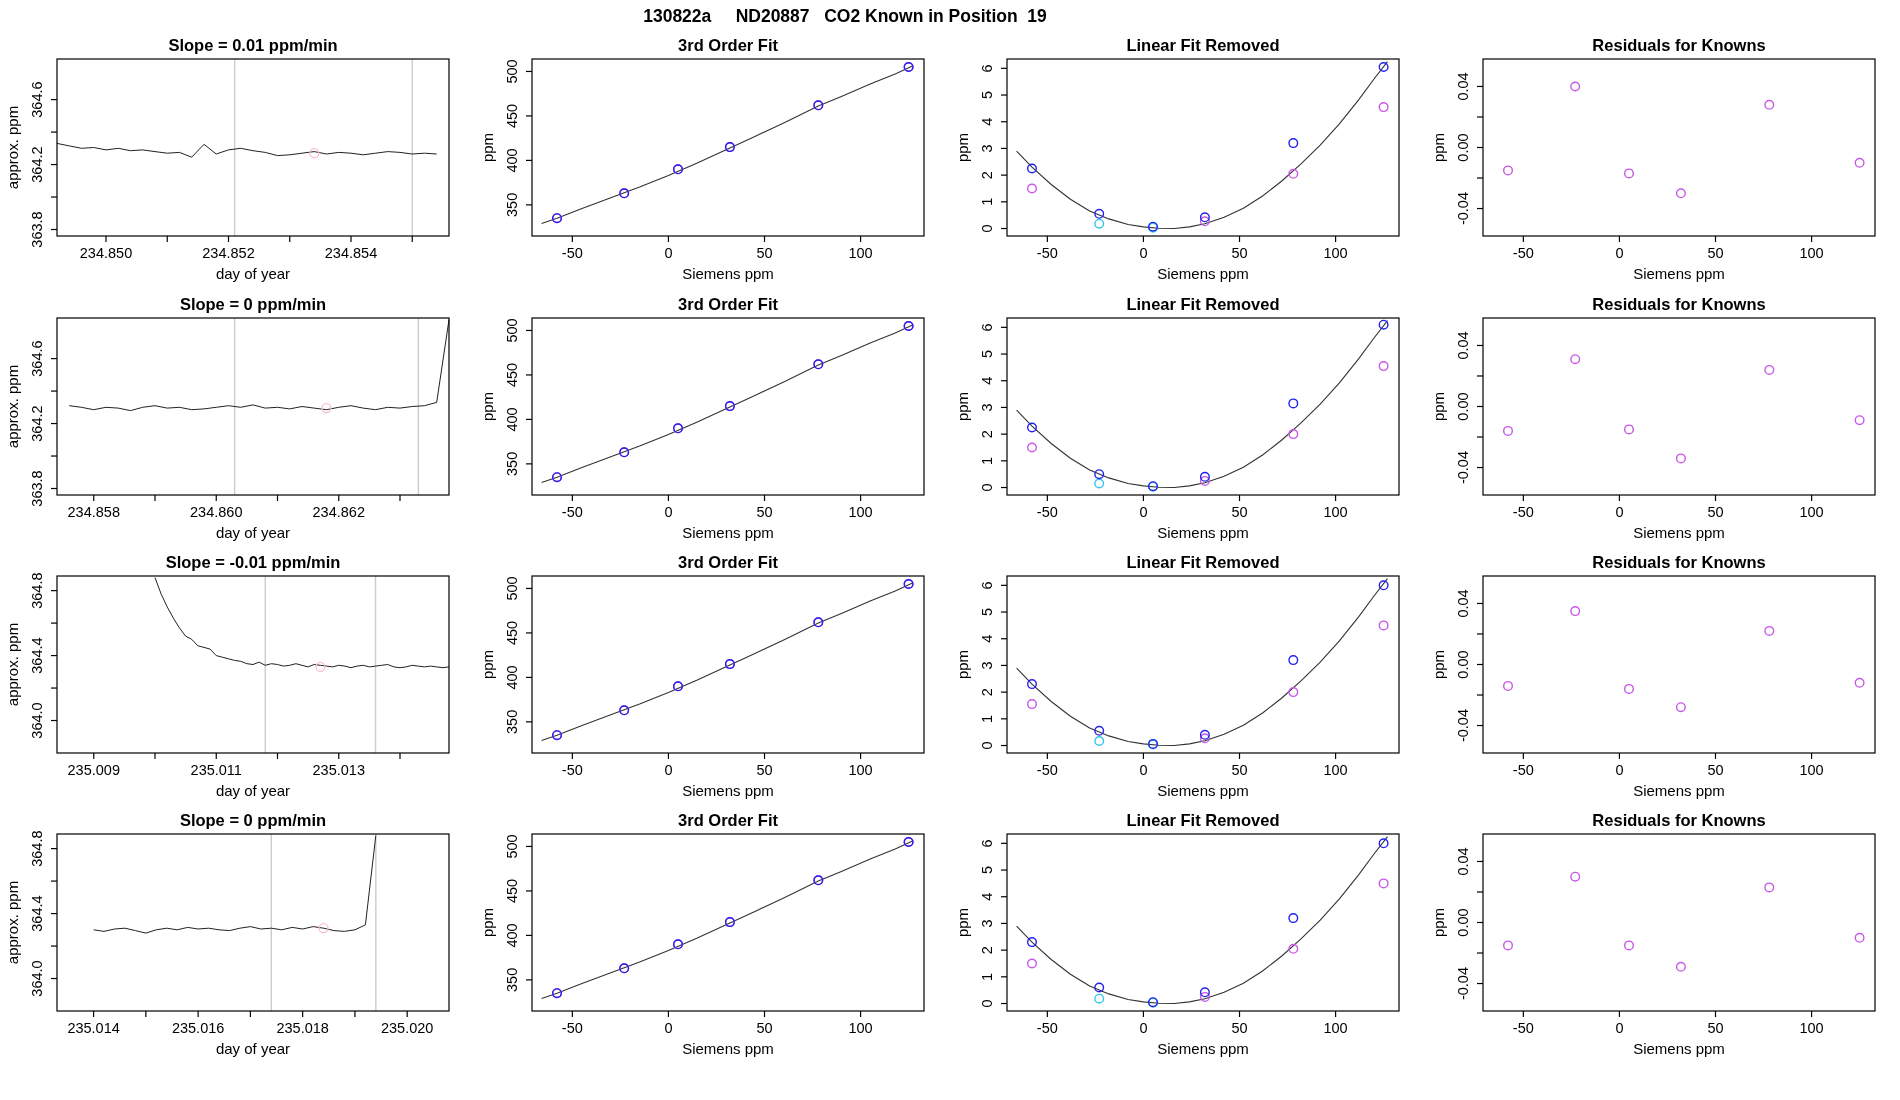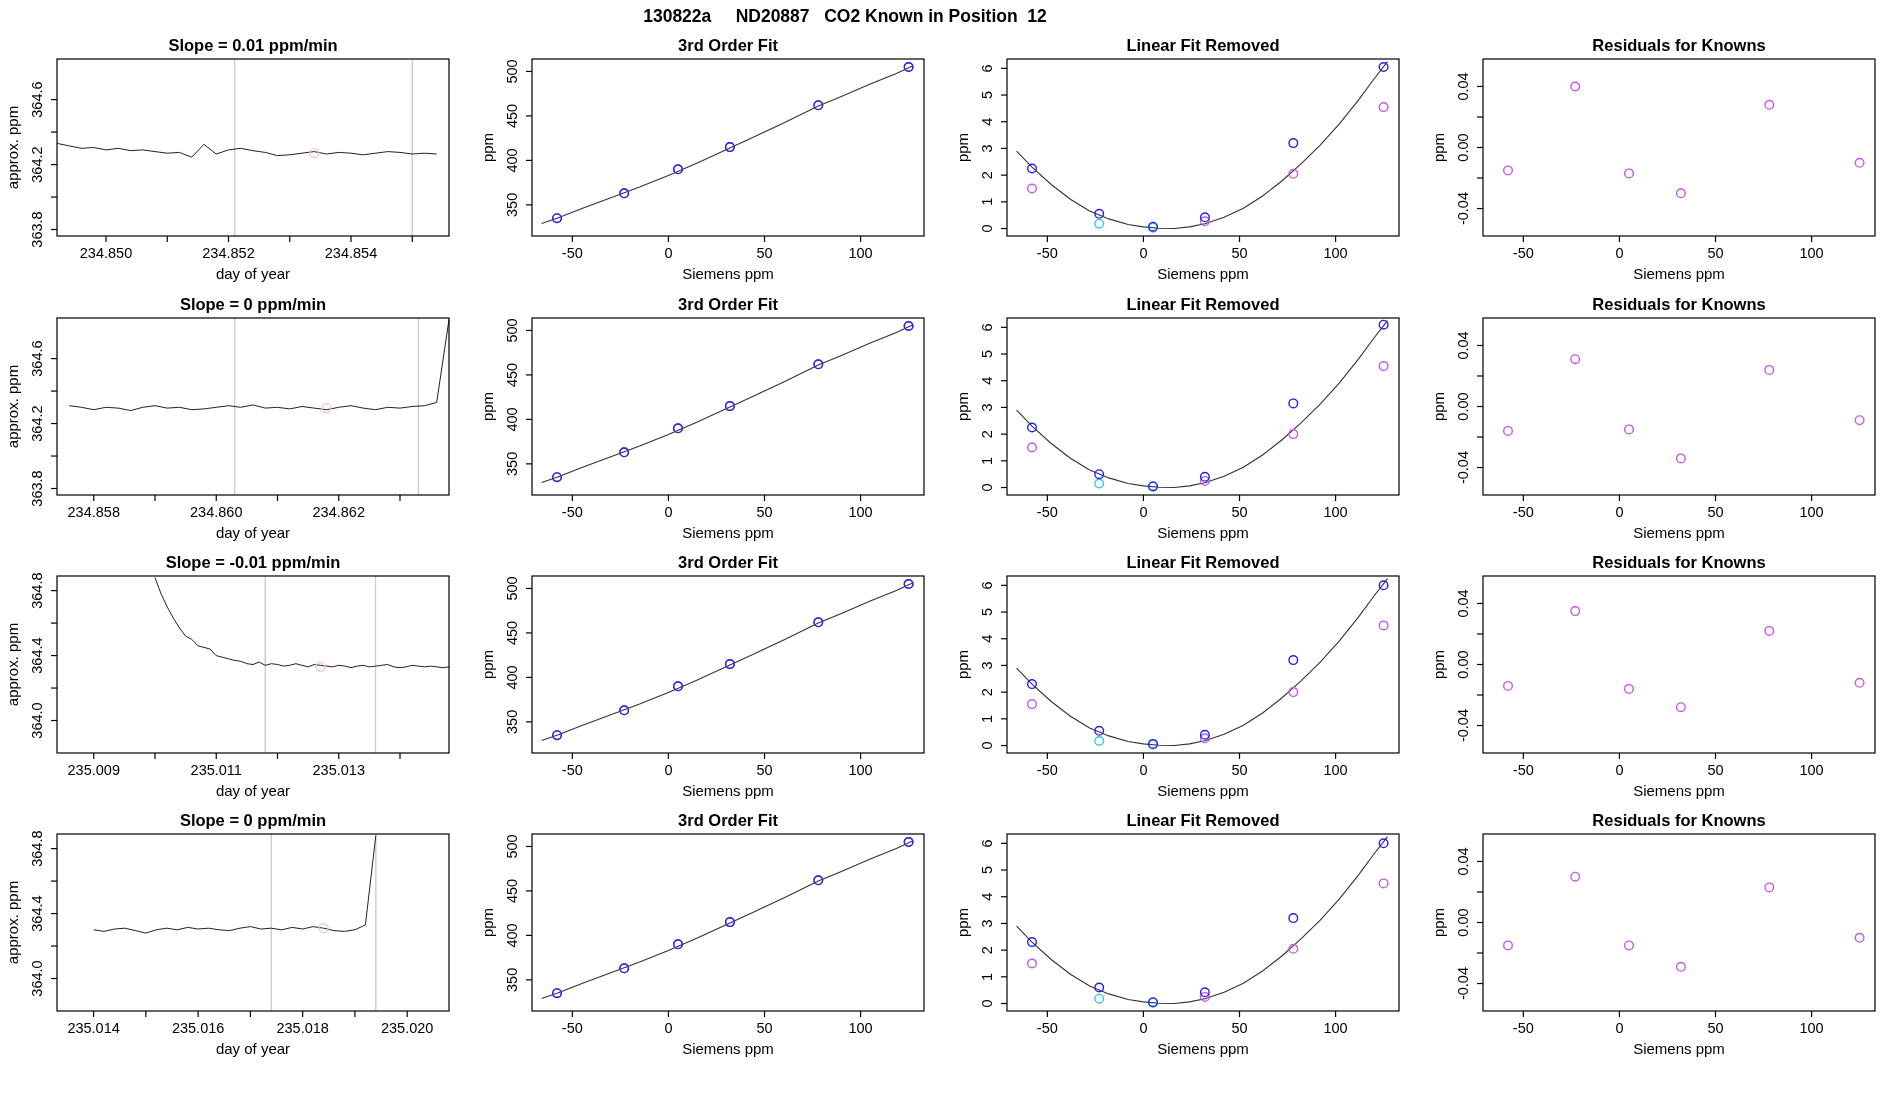--- a/index.html
+++ b/index.html
@@ -6,21 +6,21 @@
   .stage{position:relative;width:1900px;height:1100px;background:#ffffff;
          font-family:"Liberation Sans",sans-serif;color:#000;}
   .main-title{position:absolute;left:845px;top:6px;transform:translateX(-50%);
               white-space:pre;font-weight:bold;font-size:17.5px;}
   svg text{font-family:"Liberation Sans",sans-serif;fill:#000;}
 </style>
 </head>
 <body>
 
 <div class="stage">
-  <div class="main-title">130822a     ND20887   CO2 Known in Position  12</div>
+  <div class="main-title">130822a     ND20887   CO2 Known in Position  19</div>
   <svg id="plot-canvas" width="1900" height="1100" viewBox="0 0 1900 1100">
       <g>
         <line x1="234.6250000002992" y1="59" x2="234.6250000002992" y2="236" stroke="#cccccc" stroke-width="1.4"></line>
         <line x1="412.24999999885756" y1="59" x2="412.24999999885756" y2="236" stroke="#cccccc" stroke-width="1.4"></line>
         <polyline points="57.0,143.4 69.3,145.9 81.5,148.3 93.7,147.5 106.0,149.9 118.3,148.3 130.5,150.7 142.7,149.9 155.0,151.6 167.2,153.2 179.5,152.4 191.7,157.2 204.0,144.3 216.2,154.0 228.5,149.9 240.7,148.3 253.0,150.7 265.2,152.4 277.5,155.6 289.8,154.8 302.0,153.2 314.2,151.6 326.5,154.0 338.8,152.4 351.0,153.2 363.2,154.8 375.5,153.2 387.7,151.6 400.0,152.4 412.2,154.0 424.5,153.2 436.7,154.0" fill="none" stroke="#222222" stroke-width="1"></polyline>
         <circle cx="314.2" cy="153.2" r="4.5" fill="none" stroke="#f7bfca" stroke-width="1.3"></circle>
         <rect x="57" y="59" width="392" height="177" fill="none" stroke="#000" stroke-width="1.2"></rect>
         <line x1="105.9999999997824" y1="236" x2="105.9999999997824" y2="242" stroke="#000" stroke-width="1.2"></line>
         <line x1="167.2499999999456" y1="236" x2="167.2499999999456" y2="242" stroke="#000" stroke-width="1.2"></line>
         <line x1="228.5000000001088" y1="236" x2="228.5000000001088" y2="242" stroke="#000" stroke-width="1.2"></line>

